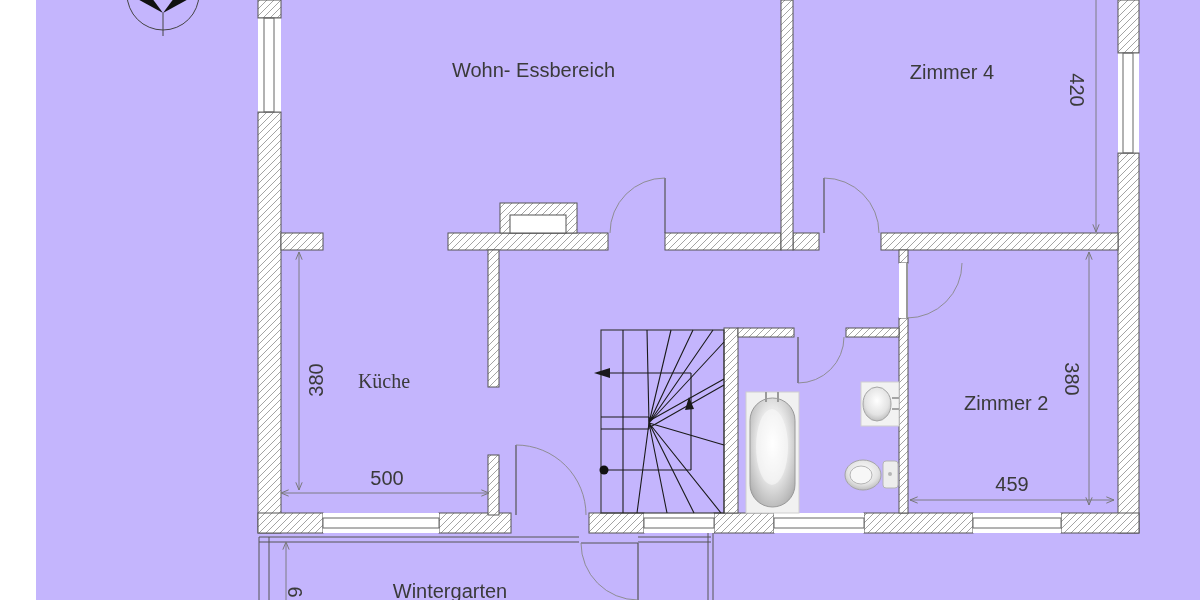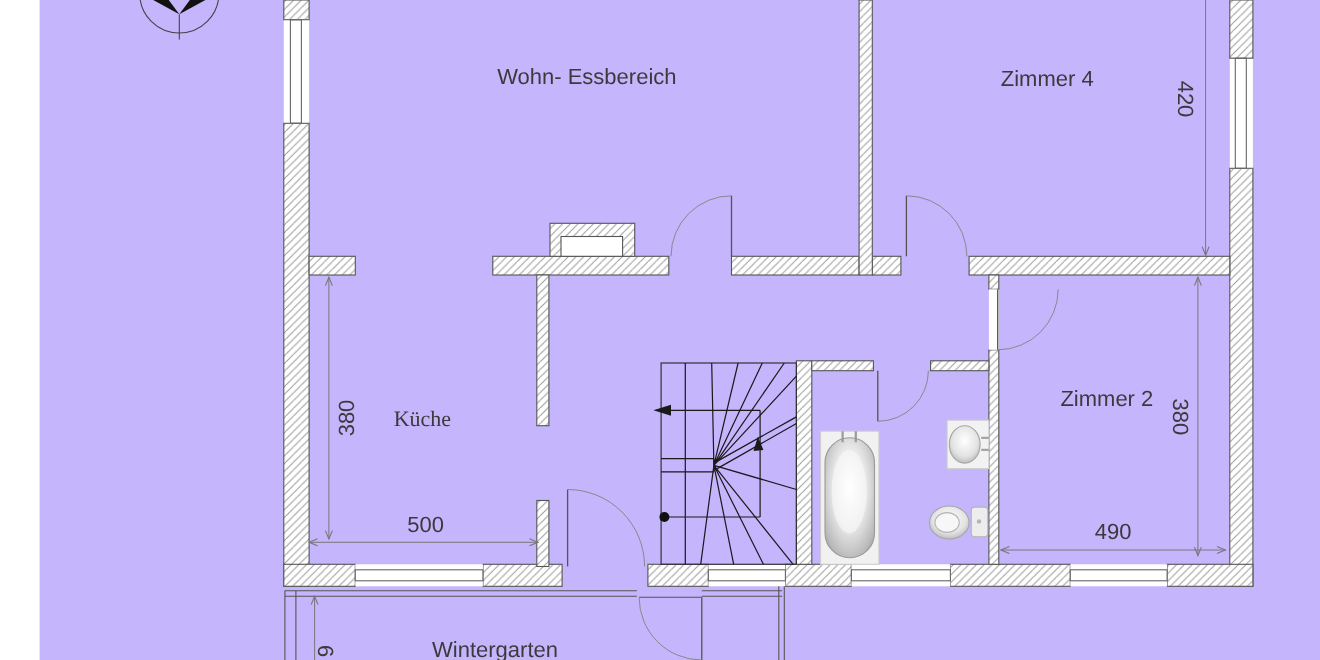--- a/index.html
+++ b/index.html
@@ -190,22 +190,22 @@
     <circle cx="127" cy="-6" r="36" fill="none" stroke="#444" stroke-width="1"></circle>
     <polygon points="96,-4 127,13 110,-10" fill="#111"></polygon>
     <polygon points="158,-4 127,13 144,-10" fill="#111"></polygon>
     <line x1="127" y1="13" x2="127" y2="36" stroke="#444" stroke-width="1"></line>
   </g>
 </svg>
 
   <div class="lbl" style="left:410px;top:59px;width:175px;">Wohn- Essbereich</div>
   <div class="lbl" style="left:866px;top:61px;width:100px;">Zimmer 4</div>
   <div class="lbl" style="left:315px;top:370px;width:66px;font-family:Liberation Serif, serif;">Küche</div>
-  <div class="lbl" style="left:928px;top:352px;width:80px;text-align:center;">Zimmer 2</div>
+  <div class="lbl" style="left:928px;top:392px;width:80px;text-align:center;">Zimmer 2</div>
   <div class="lbl" style="left:344px;top:580px;width:140px;">Wintergarten</div>
 
   <div class="lbl rot90" style="left:1018px;top:79px;width:46px;height:22px;">420</div>
   <div class="lbl rotm90" style="left:257px;top:369px;width:46px;height:22px;">380</div>
   <div class="lbl" style="left:328px;top:467px;width:46px;">500</div>
   <div class="lbl rot90" style="left:1013px;top:368px;width:46px;height:22px;">380</div>
-  <div class="lbl" style="left:953px;top:473px;width:46px;">490</div>
+  <div class="lbl" style="left:953px;top:473px;width:46px;">459</div>
   <div class="lbl rot90" style="left:236px;top:581px;width:46px;height:22px;">6</div>
 </div>
 
 </body></html>

